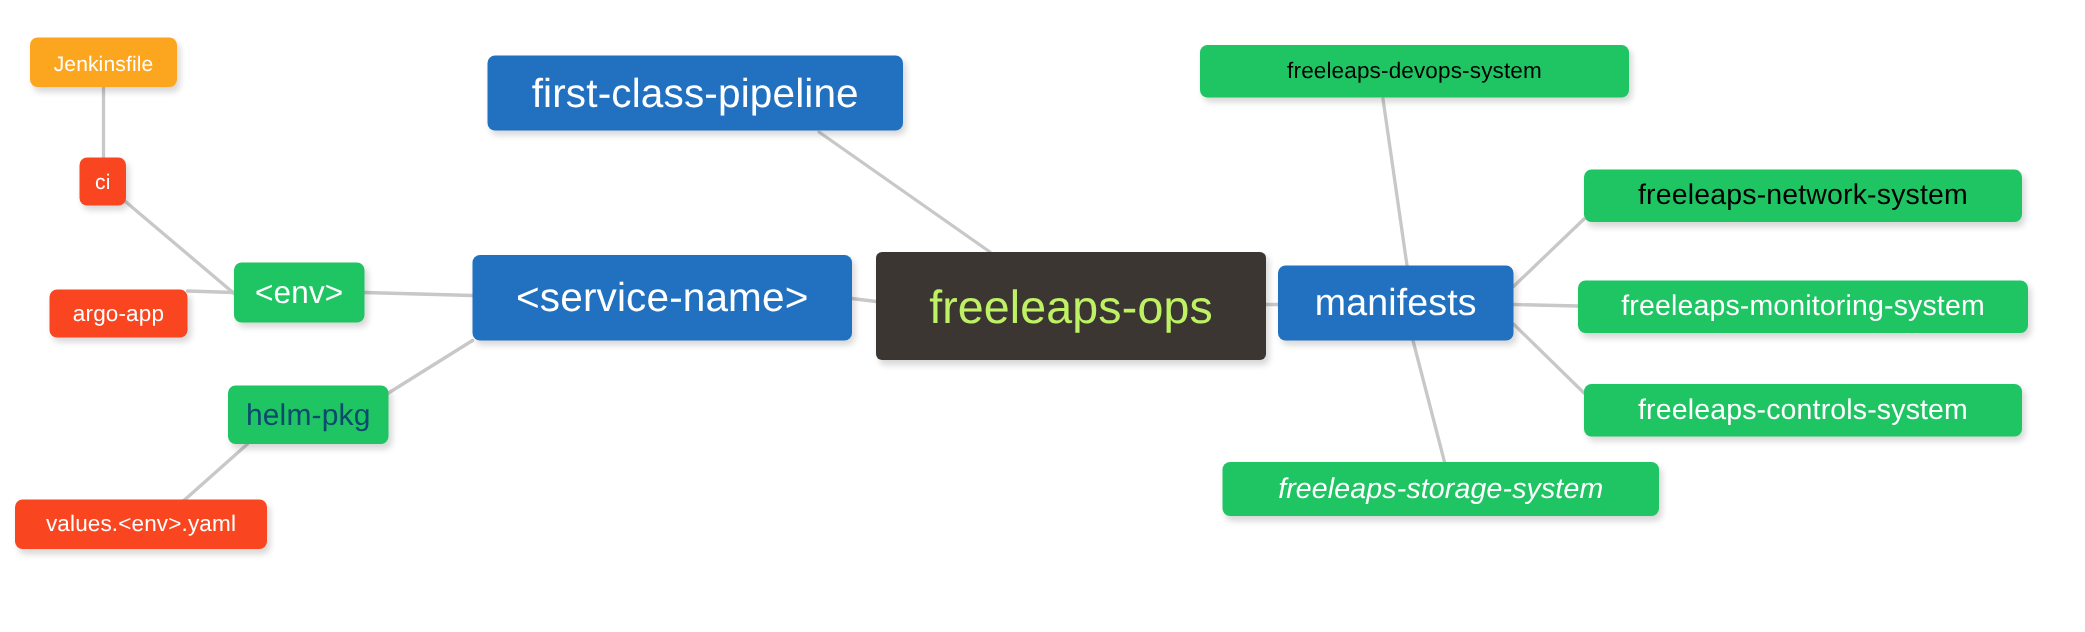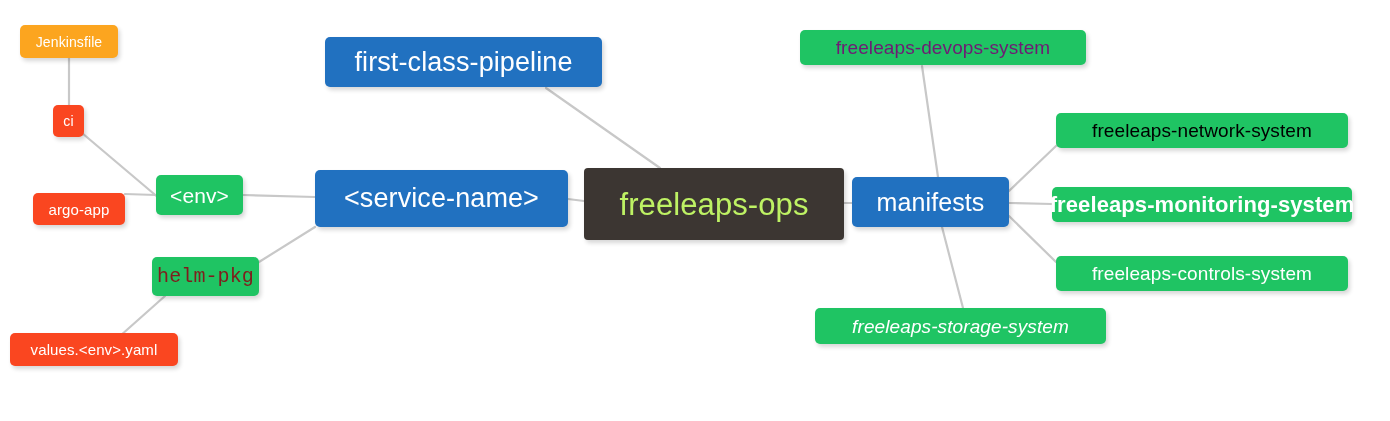--- a/index.html
+++ b/index.html
@@ -75,45 +75,45 @@
       </div>
       <div class="node" style="left: 53px; top: 105px; width: 31px; height: 32px; background: rgb(250, 70, 32); font-size: 14px; color: rgb(255, 255, 255);">
         <span>ci</span>
       </div>
       <div class="node" style="left: 33px; top: 178px; width: 92px; height: 32px; background: rgb(250, 70, 32); font-size: 15px; color: rgb(255, 255, 255); margin-top: 15px;">
         <span>argo-app</span>
       </div>
       <div class="node" style="left: 156px; top: 175px; width: 87px; height: 40px; background: rgb(31, 196, 99); font-size: 21px; color: rgb(255, 255, 255);">
         <span>&lt;env&gt;</span>
       </div>
-      <div class="node" style="left: 152px; top: 257px; width: 107px; height: 39px; background: rgb(31, 196, 99); font-size: 20px; color: #7f1d1d; font-family: Liberation Mono, monospace;">
+      <div class="node" style="left: 152px; top: 257px; width: 107px; height: 39px; background: rgb(31, 196, 99); font-size: 20px; color: #0c4a6e;">
         <span>helm-pkg</span>
       </div>
       <div class="node" style="left: 10px; top: 333px; width: 168px; height: 33px; background: rgb(250, 70, 32); font-size: 15px; color: rgb(255, 255, 255);">
         <span>values.&lt;env&gt;.yaml</span>
       </div>
       <div class="node" style="left: 315px; top: 37px; width: 277px; height: 50px; background: rgb(33, 113, 192); font-size: 27px; color: rgb(255, 255, 255); margin-left: 10px;">
         <span>first-class-pipeline</span>
       </div>
       <div class="node" style="left: 315px; top: 170px; width: 253px; height: 57px; background: rgb(33, 113, 192); font-size: 27px; color: rgb(255, 255, 255);">
         <span>&lt;service-name&gt;</span>
       </div>
       <div class="node root" style="left: 584px; top: 168px; width: 260px; height: 72px; background: rgb(60, 54, 50); font-size: 31px; color: #bef264;">
         <span>freeleaps-ops</span>
       </div>
       <div class="node" style="left: 852px; top: 177px; width: 157px; height: 50px; background: rgb(33, 113, 192); font-size: 25px; color: rgb(255, 255, 255);">
         <span>manifests</span>
       </div>
-      <div class="node" style="left: 800px; top: 30px; width: 286px; height: 35px; background: rgb(31, 196, 99); font-size: 19px; color: #701a75;">
+      <div class="node" style="left: 800px; top: 30px; width: 286px; height: 35px; background: rgb(31, 196, 99); font-size: 15px; color: #000000;">
         <span>freeleaps-devops-system</span>
       </div>
       <div class="node" style="left: 1056px; top: 113px; width: 292px; height: 35px; background: rgb(31, 196, 99); font-size: 19px; color: #000000;">
         <span>freeleaps-network-system</span>
       </div>
-      <div class="node" style="left: 1052px; top: 187px; width: 300px; height: 35px; background: rgb(31, 196, 99); font-size: 22px; color: rgb(255, 255, 255); font-weight: bold;">
+      <div class="node" style="left: 1052px; top: 187px; width: 300px; height: 35px; background: rgb(31, 196, 99); font-size: 19px; color: rgb(255, 255, 255);">
         <span>freeleaps-monitoring-system</span>
       </div>
       <div class="node" style="left: 1056px; top: 256px; width: 292px; height: 35px; background: rgb(31, 196, 99); font-size: 19px; color: rgb(255, 255, 255);">
         <span>freeleaps-controls-system</span>
       </div>
       <div class="node" style="left: 815px; top: 308px; width: 291px; height: 36px; background: rgb(31, 196, 99); font-size: 19px; color: rgb(255, 255, 255); font-style: italic;">
         <span>freeleaps-storage-system</span>
       </div>
     </div>
 </div>

